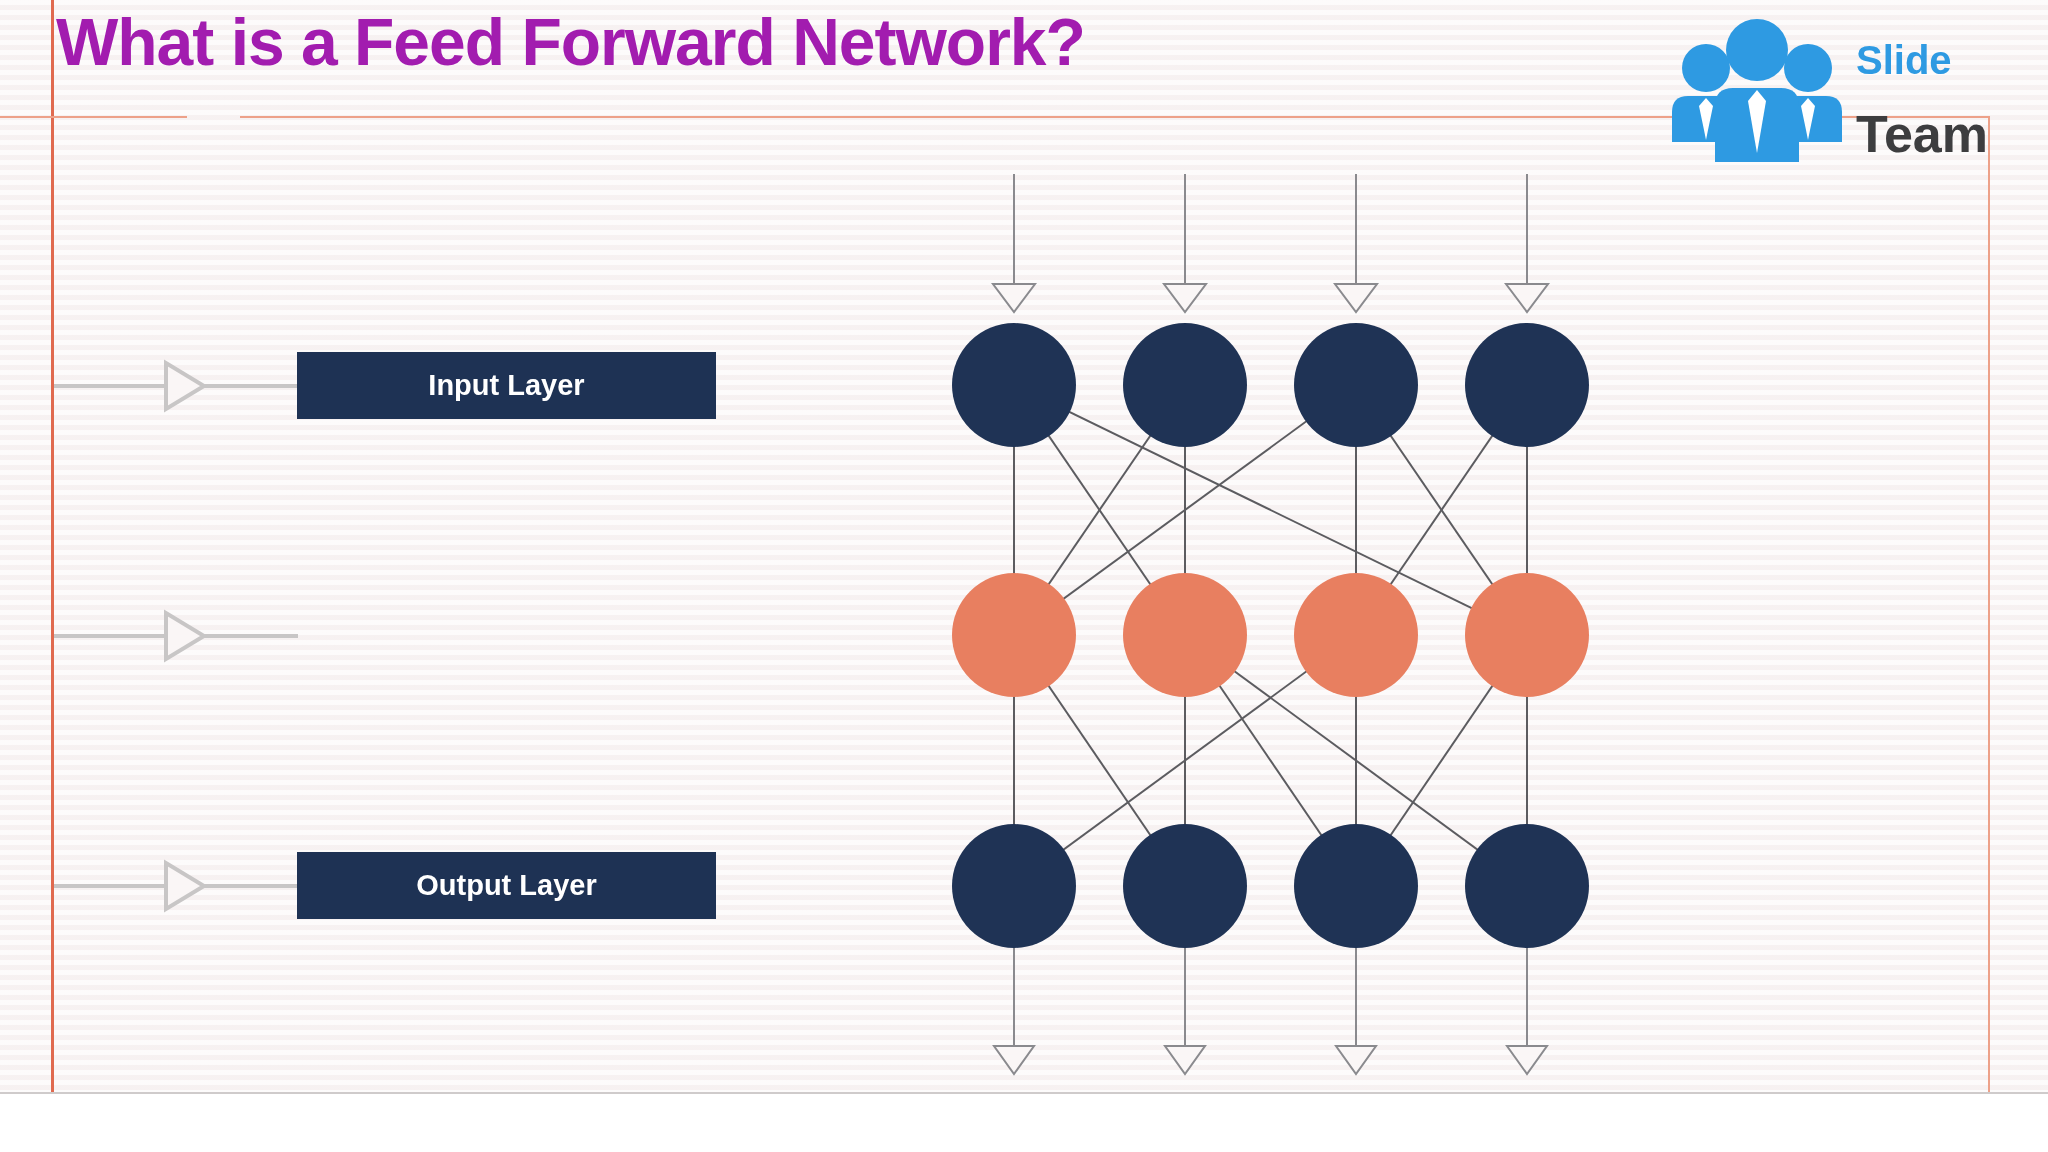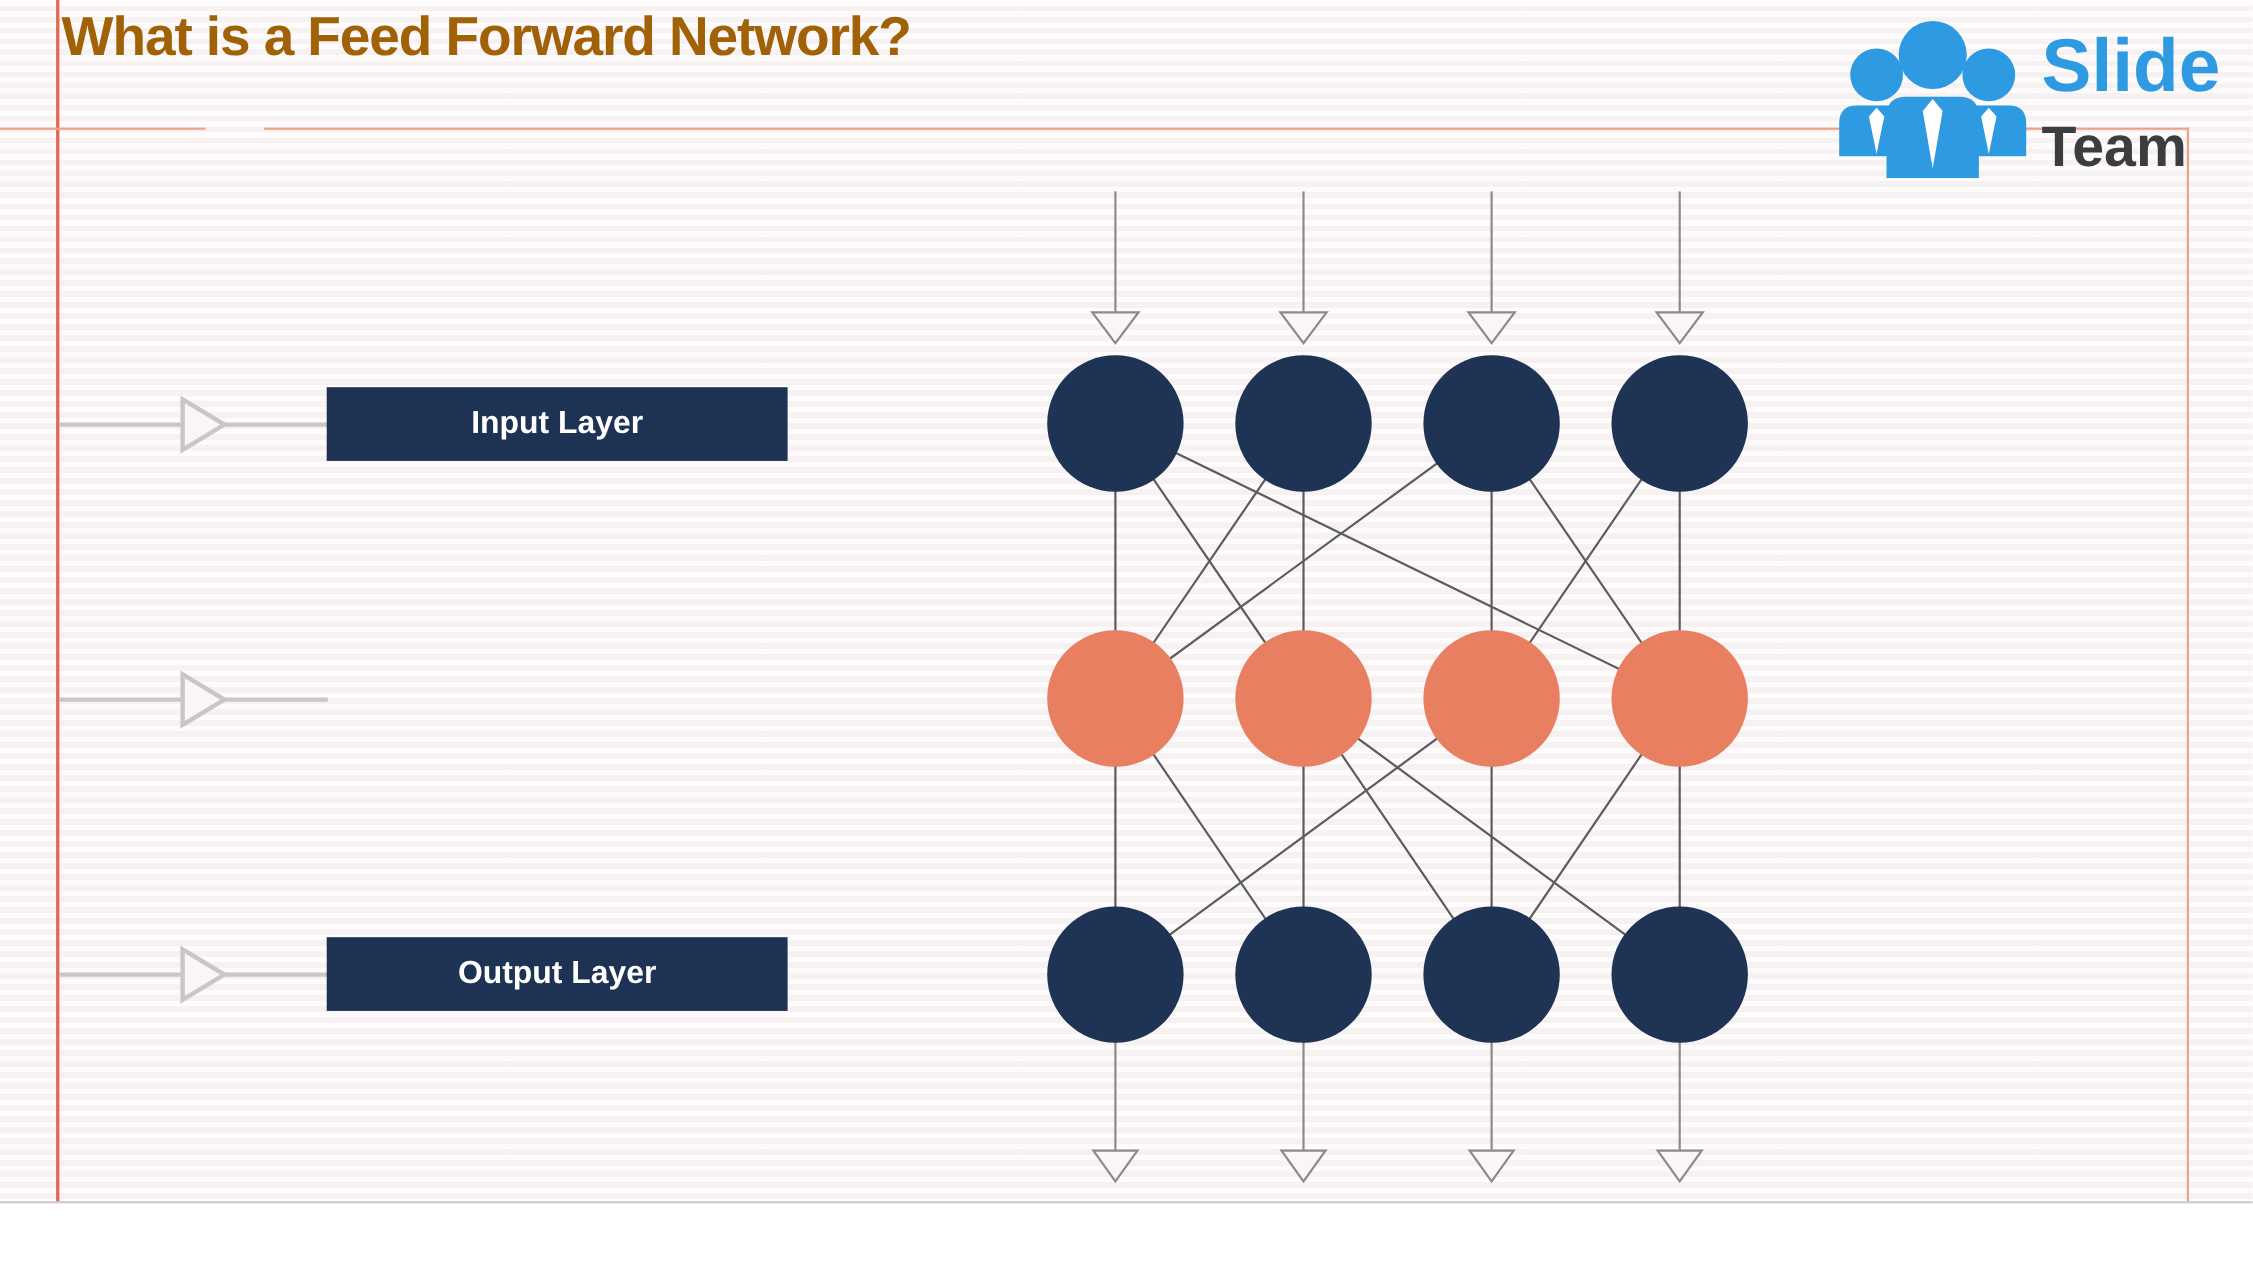--- a/index.html
+++ b/index.html
@@ -10,26 +10,26 @@
     background-image:repeating-linear-gradient(180deg, rgba(255,255,255,0.55) 0 5px, rgba(243,236,236,0.45) 5px 10px);
     z-index:0;}
   .accent{position:absolute;z-index:1;}
   .accent-v-left{left:51px;top:0;width:3px;height:1093px;background:#e06a4f;}
   .accent-h-a{left:0;top:116px;width:187px;height:2px;background:#eda189;}
   .accent-h-b{left:240px;top:116px;width:1750px;height:2px;background:#eda189;}
   .accent-v-right{left:1988px;top:116px;width:2px;height:977px;background:#eda189;}
   .bottom-rule{left:0;top:1092px;width:2048px;height:2px;background:#cfcbcb;}
 
   .page-title{position:absolute;left:56px;top:4px;z-index:3;
-    font-size:50px;font-weight:bold;letter-spacing:-1px;color:#a16207;}
+    font-size:66px;font-weight:bold;letter-spacing:-1px;color:#a21caf;}
 
   .logo{position:absolute;left:1668px;top:10px;width:360px;height:160px;z-index:3;display:flex;}
   .logo-people{width:178px;height:152px;flex:0 0 auto;}
   .logo-text{display:flex;flex-direction:column;justify-content:flex-start;margin-left:10px;margin-top:18px;}
-  .logo-text .slide-word{font-size:68px;font-weight:bold;color:#2e9ae2;line-height:64px;}
+  .logo-text .slide-word{font-size:40px;font-weight:bold;color:#2e9ae2;line-height:64px;}
   .logo-text .team-word{font-size:52px;font-weight:bold;color:#3d3d3f;line-height:64px;margin-top:10px;}
 
   .layer-label{position:absolute;left:297px;width:419px;height:67px;z-index:2;
     display:flex;align-items:center;justify-content:center;
     color:#ffffff;font-size:29px;font-weight:bold;}
   .pointer{position:absolute;left:48px;width:256px;height:58px;z-index:2;}
 
   #net{position:absolute;left:0;top:0;z-index:1;}
 </style>
 </head>

